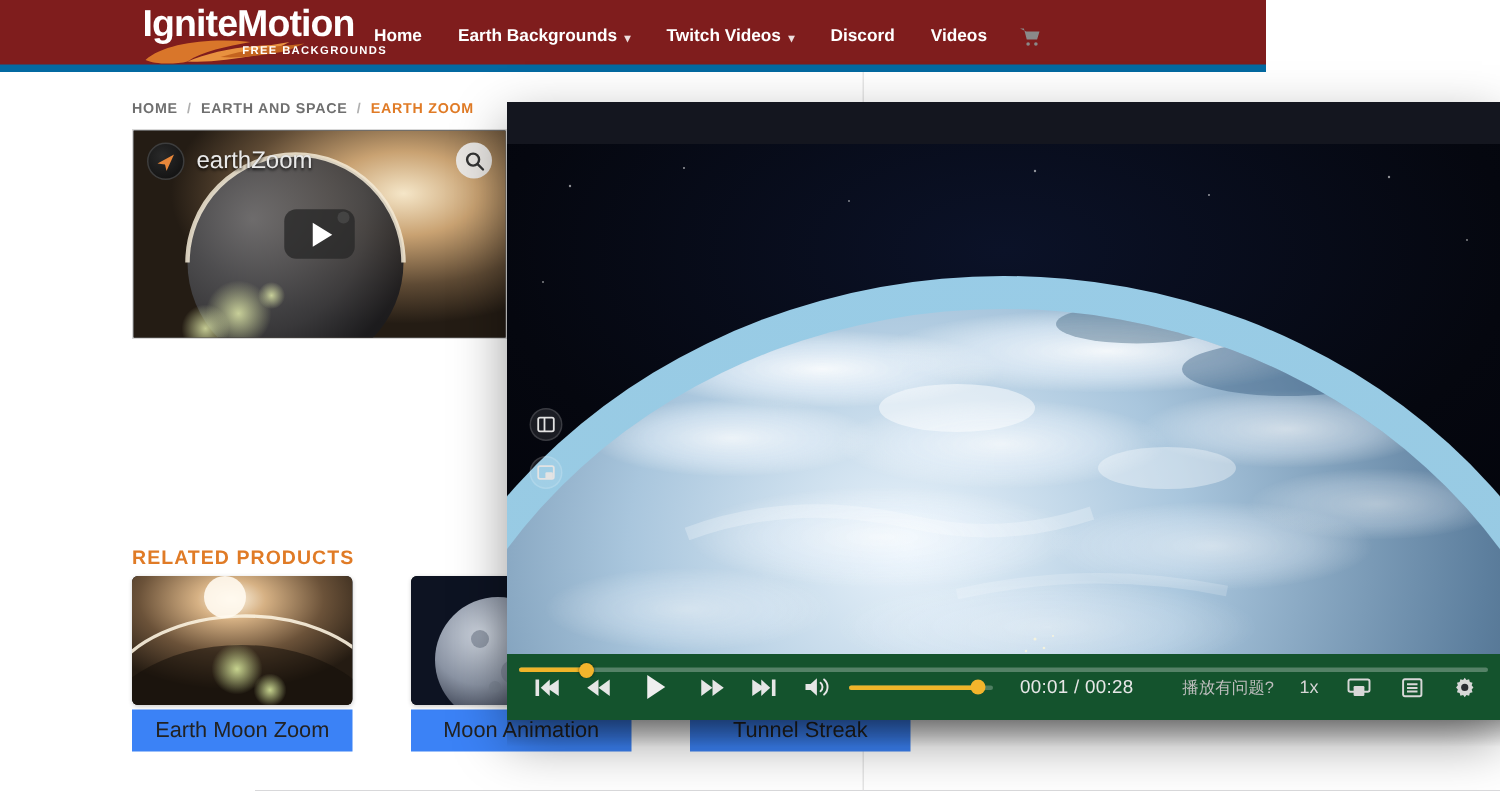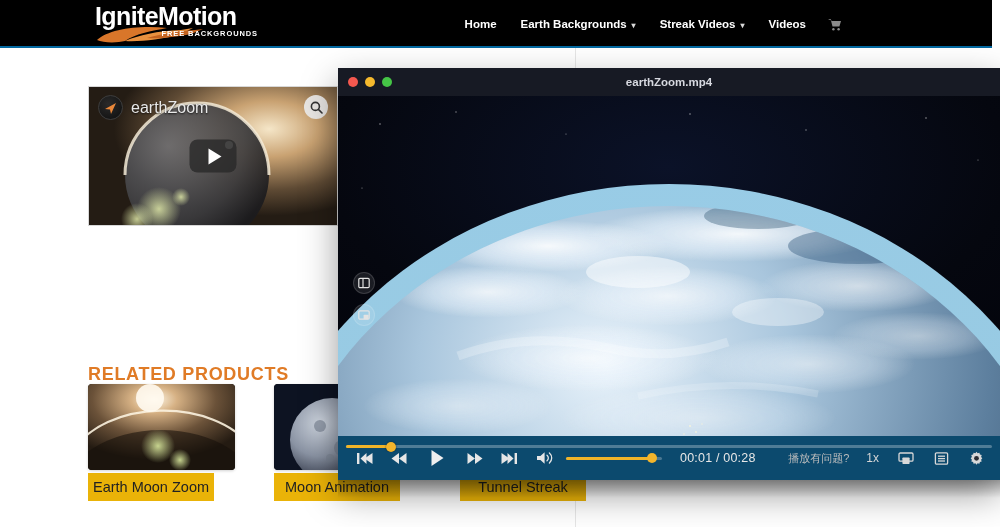--- a/index.html
+++ b/index.html
@@ -6,23 +6,23 @@
   html, body {
     width: 1000px; height: 527px;
     overflow: hidden;
     font-family: "Liberation Sans", sans-serif;
     background: #ffffff;
   }
   #root { position: relative; width: 1000px; height: 527px; overflow: hidden; background:#fff; }
 
   
   .site-header {
-    position: absolute; top: 0; left: 0; width: 992px; height: 48px;
-    background: #000000;
-    border-bottom: 2px solid #0369a1;
+    position: absolute; top: 0; left: 0; width: 844px; height: 48px;
+    background: #7f1d1d;
+    border-bottom: 5px solid #0369a1;
     z-index: 2;
   }
   .logo-wrap {
     position: absolute; left: 95px; top: 3px; width: 165px; height: 42px;
   }
   .logo-text {
     position: absolute; left: 0; top: 0; width: 165px;
     color: #ffffff; font-size: 25px; font-weight: 700;
     letter-spacing: -0.6px; line-height: 27px; white-space: nowrap;
   }
@@ -95,37 +95,37 @@
     width: 0; height: 0;
     border-left: 13px solid #fff;
     border-top: 8px solid transparent;
     border-bottom: 8px solid transparent;
     margin-left: 3px;
   }
 
   
   .related-heading {
     position: absolute; left: 88px; top: 316px;
-    color: #e07b26; font-size: 18px; font-weight: 700; letter-spacing: .7px;
+    color: #e07b26; font-size: 13px; font-weight: 700; letter-spacing: .7px;
   }
   .prod-grid { position: absolute; left: 88px; top: 336px; width: 600px; }
   .prod-card {
     position: absolute; width: 147px;
   }
   .prod-card.c1 { left: 0; }
   .prod-card.c2 { left: 186px; }
   .prod-card.c3 { left: 372px; }
   .prod-thumb {
     width: 147px; height: 86px; border-radius: 4px; overflow: hidden;
     position: relative; background: #111;
     box-shadow: 0 1px 3px rgba(0,0,0,.18);
   }
   .prod-label {
-    width: 126px; height: 28px; margin-top: 3px;
-    background: #eab308;
+    width: 147px; height: 28px; margin-top: 3px;
+    background: #3b82f6;
     display: flex; align-items: center; justify-content: center;
     font-size: 14.5px; color: #222; font-weight: 400; white-space: nowrap;
   }
   .divider-v {
     position: absolute; left: 575px; top: 0px; width: 1px; height: 479px;
     background: #e6e6e6;
   }
 
   
   .player {
@@ -180,21 +180,21 @@
   .progress-knob {
     position: absolute; top: -3.5px; width: 10px; height: 10px;
     border-radius: 50%; background: #f3b52c;
     box-shadow: 0 0 2px rgba(0,0,0,.6);
     transform: translateX(-5px);
   }
 
   
   .controls {
     position: absolute; bottom: 0; left: 0; width: 662px; height: 44px;
-    background: #0c4a6e;
+    background: #14532d;
     display: flex; align-items: center;
   }
   .ctrl-left { display: flex; align-items: center; gap: 0px; padding-left: 10px; }
   .ctrl-btn {
     width: 34px; height: 34px; display: flex; align-items: center; justify-content: center;
     cursor: pointer;
   }
   .ctrl-btn.big { width: 42px; }
   .vol-wrap { display: flex; align-items: center; margin-left: 2px; }
   .vol-track {
@@ -243,40 +243,50 @@
 
     <nav class="nav">
       <div class="nav-item">
         <span>Home</span>
       </div>
       <div class="nav-item">
         <span>Earth Backgrounds</span>
         <span class="caret">▾</span>
       </div>
       <div class="nav-item">
-        <span>Streak Videos</span>
+        <span>Twitch Videos</span>
         <span class="caret">▾</span>
+      </div>
+      <div class="nav-item">
+        <span>Discord</span>
       </div>
       <div class="nav-item">
         <span>Videos</span>
       </div>
       <div class="cart-icon">
         <svg width="14" height="13" viewBox="0 0 14 13" fill="#8a8a8a">
           <path d="M0 1h2.6l1.9 7.4h6.9l1.6-5.4H4.2"></path>
           <circle cx="5.4" cy="11.3" r="1.2"></circle>
           <circle cx="10.6" cy="11.3" r="1.2"></circle>
         </svg>
       </div>
     </nav>
   </div>
 
   <div class="page-body">
 
     <div class="divider-v"></div>
 
+    <div class="breadcrumb">
+      <span>HOME</span>
+      <span class="sep">/</span>
+      <span>EARTH AND SPACE</span>
+      <span class="sep">/</span>
+      <span class="current">EARTH ZOOM</span>
+    </div>
 
     <div class="yt-embed">
       <div class="yt-thumb">
         <svg width="250" height="140" viewBox="0 0 250 140" preserveAspectRatio="none">
           <defs>
             <radialGradient id="sunglow" cx="72%" cy="30%" r="62%">
               <stop offset="0%" stop-color="#f5e6c8"></stop>
               <stop offset="32%" stop-color="#c9a272"></stop>
               <stop offset="70%" stop-color="#5e4a34"></stop>
               <stop offset="100%" stop-color="#241c14"></stop>
@@ -382,28 +392,20 @@
         <div class="prod-label">Tunnel Streak</div>
       </div>
 
     </div>
   </div>
 
   <div class="player-shadow"></div>
 
   <div class="player">
 
-    <div class="player-titlebar">
-      <div class="traffic">
-        <span class="dot red"></span>
-        <span class="dot yellow"></span>
-        <span class="dot green"></span>
-      </div>
-      <div class="player-title">earthZoom.mp4</div>
-    </div>
 
     <div class="video-stage">
       <div class="earth-scene">
         <svg width="662" height="356" viewBox="0 0 662 356" preserveAspectRatio="none">
           <defs>
             <radialGradient id="space" cx="50%" cy="20%" r="85%">
               <stop offset="0%" stop-color="#0b1228"></stop>
               <stop offset="60%" stop-color="#05070f"></stop>
               <stop offset="100%" stop-color="#02030a"></stop>
             </radialGradient>

